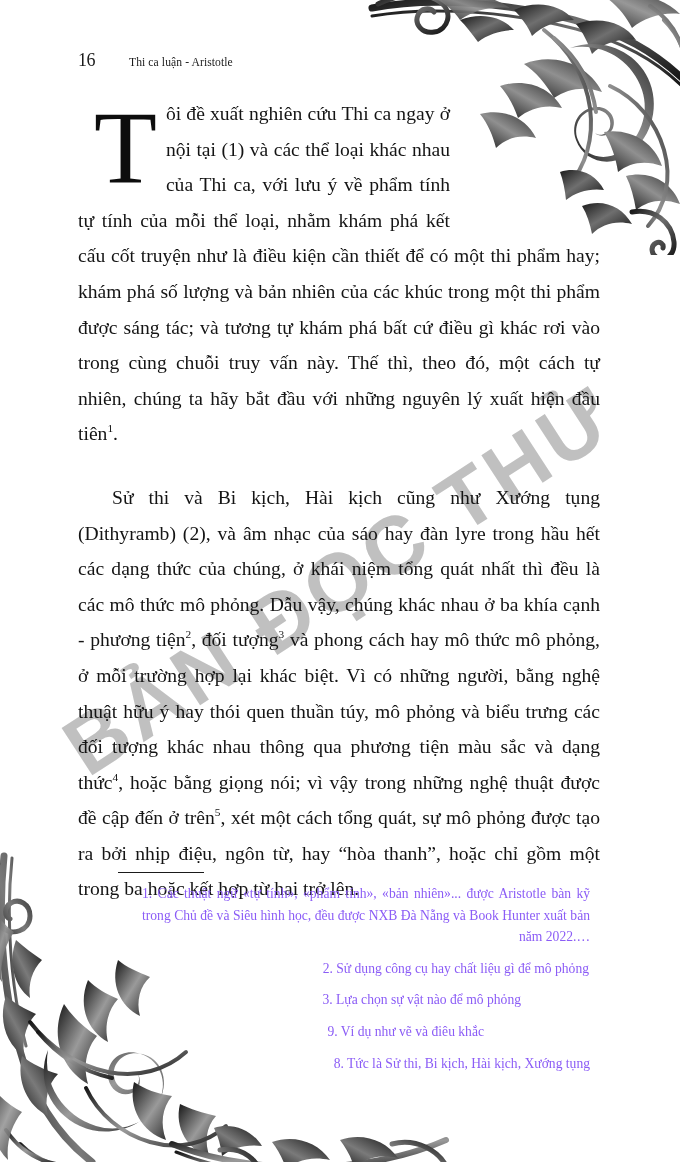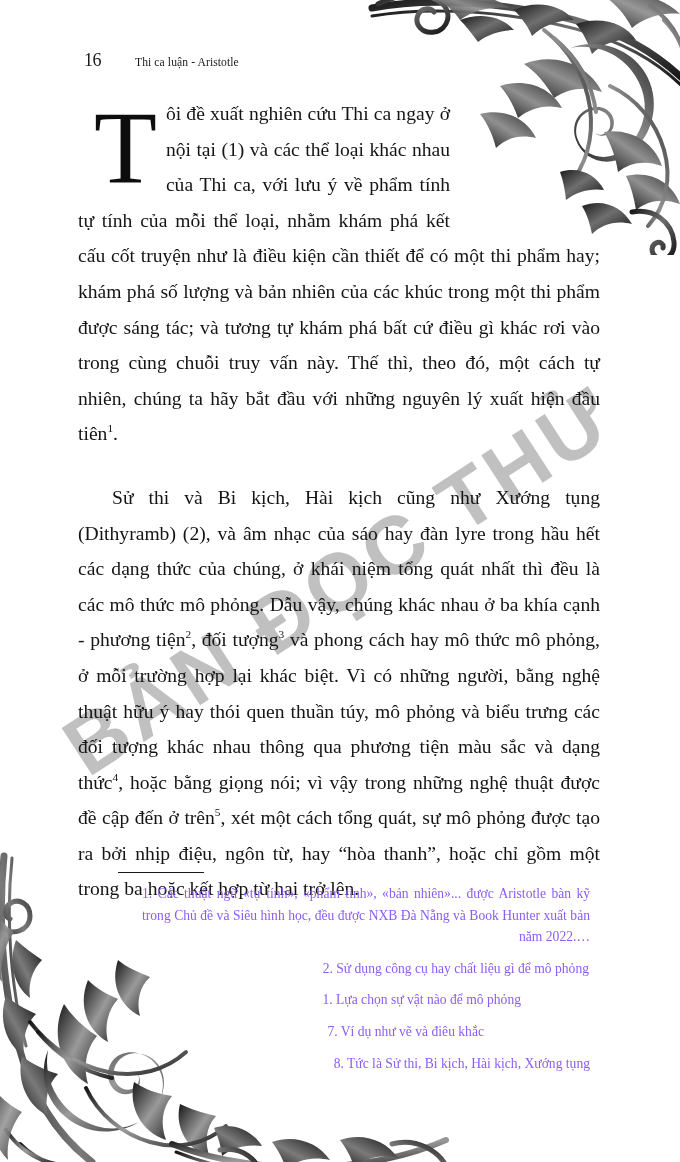--- a/index.html
+++ b/index.html
@@ -50,21 +50,21 @@
     color: #a9a9a9;
     opacity: 0.72;
     white-space: nowrap;
     z-index: 3;
     user-select: none;
   }
 
   
   .running-head {
     position: absolute;
-    left: 84px;
+    left: 78px;
     top: 50px;
     display: flex;
     align-items: baseline;
     gap: 34px;
     z-index: 4;
   }
   .folio {
     font-size: 18px;
     letter-spacing: -0.5px;
     color: #1a1a1a;
@@ -285,18 +285,18 @@
 
     <p class="para indent">
       <span>Sử thi và Bi kịch, Hài kịch cũng như Xướng tụng (Dithyramb) (2), và âm nhạc của sáo hay đàn lyre trong hầu hết các dạng thức của chúng, ở khái niệm tổng quát nhất thì đều là các mô thức mô phỏng. Dẫu vậy, chúng khác nhau ở ba khía cạnh - phương tiện</span><sup>2</sup><span>, đối tượng</span><sup>3</sup><span> và phong cách hay mô thức mô phỏng, ở mỗi trường hợp lại khác biệt. Vì có những người, bằng nghệ thuật hữu ý hay thói quen thuần túy, mô phỏng và biểu trưng các đối tượng khác nhau thông qua phương tiện màu sắc và dạng thức</span><sup>4</sup><span>, hoặc bằng giọng nói; vì vậy trong những nghệ thuật được đề cập đến ở trên</span><sup>5</sup><span>, xét một cách tổng quát, sự mô phỏng được tạo ra bởi nhịp điệu, ngôn từ, hay “hòa thanh”, hoặc chỉ gồm một trong ba hoặc kết hợp từ hai trở lên.</span>
     </p>
   </div>
 
   <div class="footnotes">
     <div class="fn-rule"></div>
     <p class="fn fn-1">1. Các thuật ngữ «tự tính», «phẩm tính», «bản nhiên»... được Aristotle bàn kỹ trong Chủ đề và Siêu hình học, đều được NXB Đà Nẵng và Book Hunter xuất bản năm 2022.…</p>
     <p class="fn fn-2">2. Sử dụng công cụ hay chất liệu gì để mô phỏng</p>
-    <p class="fn fn-3">1. Lựa chọn sự vật nào để mô phỏng</p>
-    <p class="fn fn-4">7. Ví dụ như vẽ và điêu khắc</p>
+    <p class="fn fn-3">3. Lựa chọn sự vật nào để mô phỏng</p>
+    <p class="fn fn-4">9. Ví dụ như vẽ và điêu khắc</p>
     <p class="fn fn-5">8. Tức là Sử thi, Bi kịch, Hài kịch, Xướng tụng</p>
   </div>
 
 </div>
 
 </body></html>

